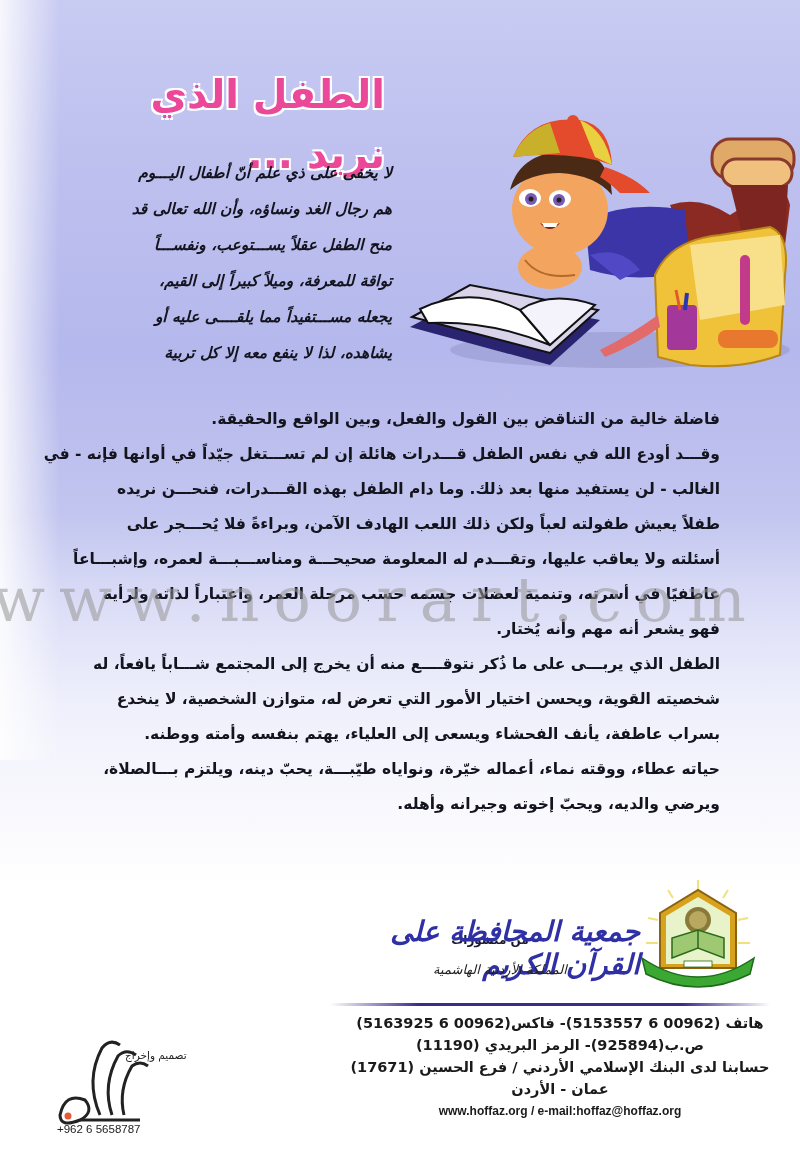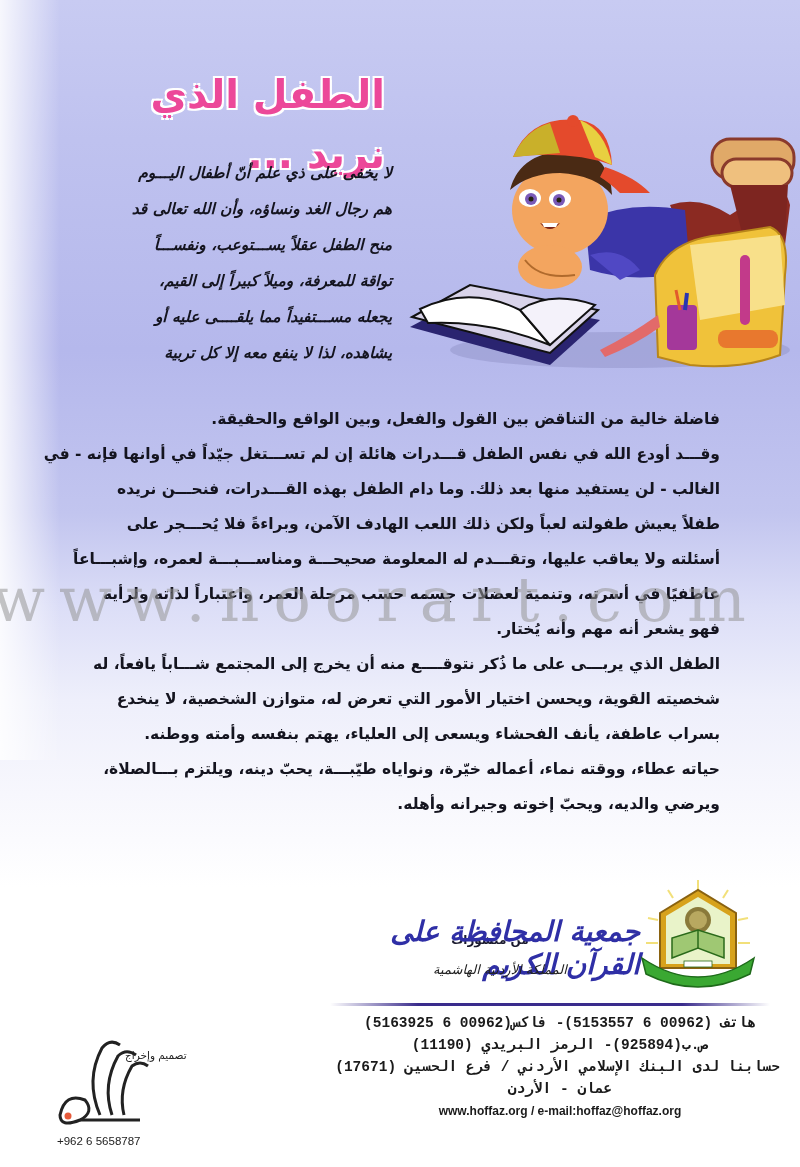--- a/index.html
+++ b/index.html
@@ -58,31 +58,31 @@
   .divider {
     position: absolute; left: 330px; top: 1003px; width: 440px; height: 3px;
     background: linear-gradient(90deg, rgba(60,40,140,0), #3a2c8c 20%, #3a2c8c 80%, rgba(60,40,140,0));
   }
   .logo { position: absolute; left: 638px; top: 878px; width: 120px; height: 115px; }
 
   .contact {
     position: absolute; left: 340px; top: 1012px; width: 440px; text-align: center;
     direction: rtl; font-weight: bold; color: #1a1a1a; font-size: 14.5px;
   }
-  .contact .cl { line-height: 22px; height: 22px; white-space: nowrap; font-family: Liberation Mono, monospace; }
+  .contact .cl { line-height: 22px; height: 22px; white-space: nowrap; }
   .contact .web { direction: ltr; font-family: "Liberation Sans", sans-serif; font-size: 12px; }
 
   .designer { position: absolute; left: 40px; top: 1020px; width: 150px; height: 130px; }
   .designer-label {
     position: absolute; left: 125px; top: 1049px; direction: rtl;
     font-size: 10.5px; color: #222;
   }
   .designer-phone {
     position: absolute; left: 57px; top: 1123px;
-    font-family: "Liberation Sans", sans-serif; font-size: 11.5px; color: #222; margin-top: 12px;
+    font-family: "Liberation Sans", sans-serif; font-size: 11.5px; color: #222;
   }
 </style>
 </head>
 <body>
 
 <div class="left-glow"></div>
 
 <h1 class="title">الطفل الذي نريد ...</h1>
 
 <svg class="illustration" viewBox="0 0 400 300">

